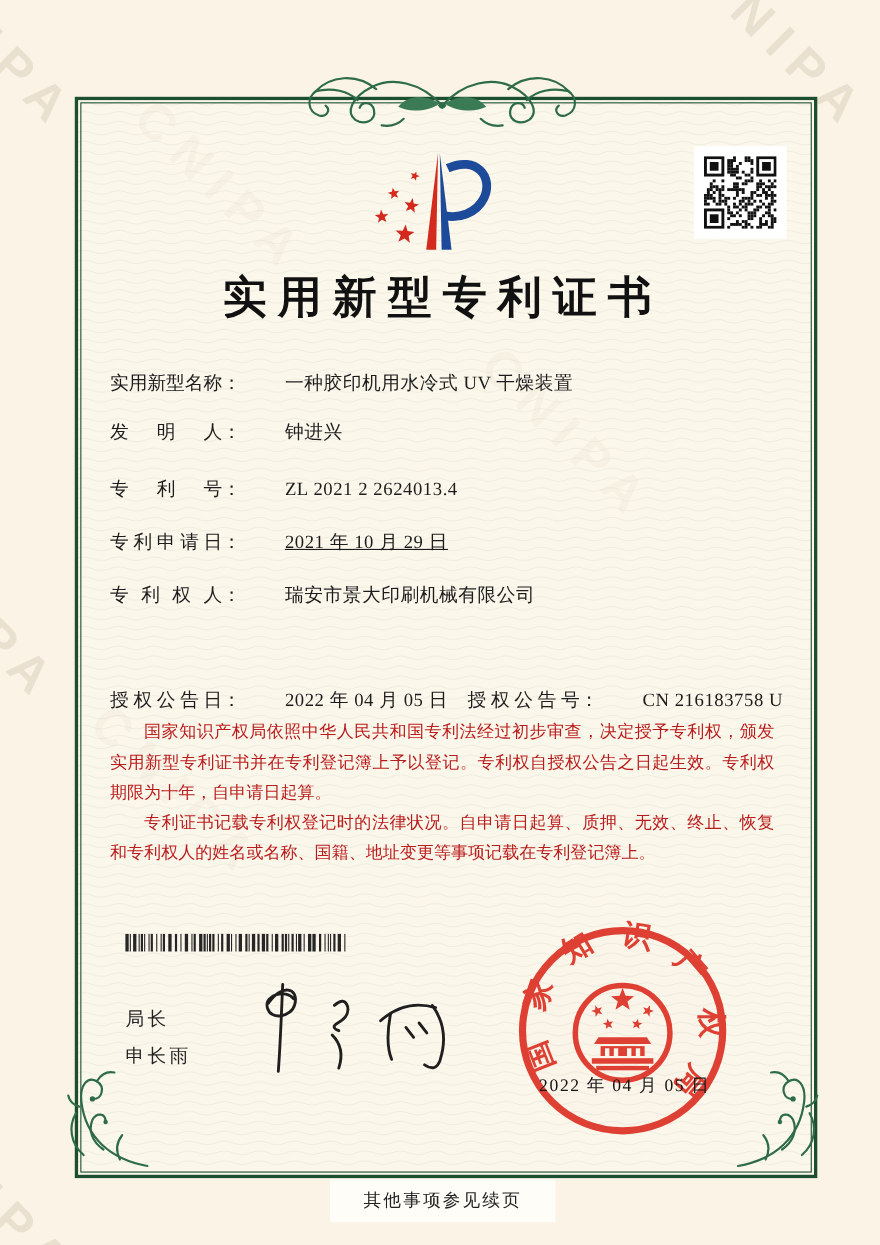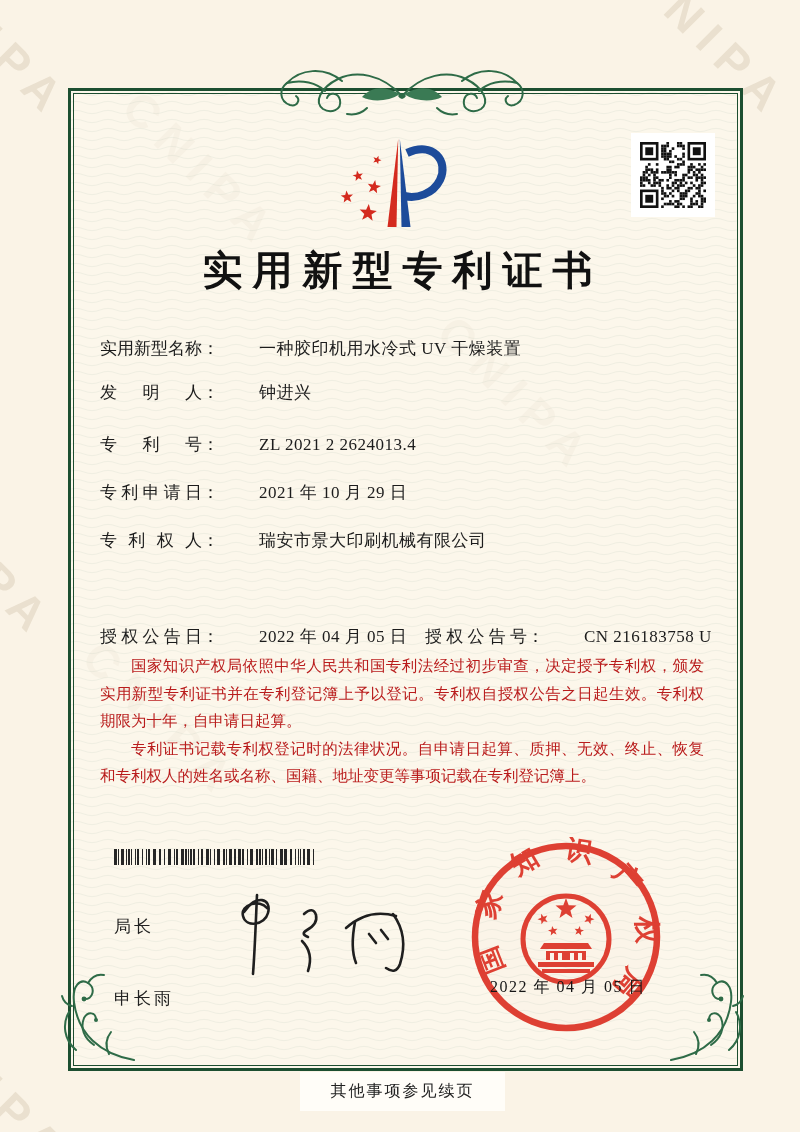--- a/index.html
+++ b/index.html
@@ -361,21 +361,21 @@
 
   <div class="field" style="top:337px;">
     <span class="f-label">实用新型名称</span><span class="f-colon">：</span><span class="f-value">一种胶印机用水冷式 UV 干燥装置</span>
   </div>
   <div class="field" style="top:381px;">
     <span class="f-label">发明人</span><span class="f-colon">：</span><span class="f-value">钟进兴</span>
   </div>
   <div class="field" style="top:433px;">
     <span class="f-label">专利号</span><span class="f-colon">：</span><span class="f-value">ZL 2021 2 2624013.4</span>
   </div>
-  <div class="field" style="top:481px;">
+  <div class="field" style="top:481px;text-decoration:underline;">
     <span class="f-label">专利申请日</span><span class="f-colon">：</span><span class="f-value">2021 年 10 月 29 日</span>
   </div>
   <div class="field" style="top:529px;">
     <span class="f-label">专利权人</span><span class="f-colon">：</span><span class="f-value">瑞安市景大印刷机械有限公司</span>
   </div>
   <div class="field" style="top:625px;">
     <span class="f-label">授权公告日</span><span class="f-colon">：</span><span class="f-value">2022 年 04 月 05 日</span>
   </div>
   <div class="field" style="top:625px; left:425px;">
     <span class="f-label">授权公告号</span><span class="f-colon">：</span><span class="f-value">CN 216183758 U</span>
@@ -435,21 +435,21 @@
       <div class="bar" style="width: 2px; margin-right: 3px;"></div>
       <div class="bar" style="width: 1px; margin-right: 2px;"></div>
       <div class="bar" style="width: 1px; margin-right: 1px;"></div>
       <div class="bar" style="width: 1px; margin-right: 2px;"></div>
       <div class="bar" style="width: 2px; margin-right: 2px;"></div>
       <div class="bar" style="width: 3px; margin-right: 3px;"></div>
       <div class="bar" style="width: 1px; margin-right: 3px;"></div>
     </div>
 
   <div class="signer" style="top:915px;">局长</div>
-  <div class="signer" style="top:987px;">申长雨</div>
+  <div class="signer" style="top:948px;">申长雨</div>
 
   <svg class="sig-svg" width="220" height="100" viewBox="0 0 220 100">
     <g fill="none" stroke="#1f1f1f" stroke-width="2.6" stroke-linecap="round">
       <path d="M32,26 C44,8 60,12 56,27 C53,39 34,42 31,30 C28,18 48,13 55,22"></path>
       <path d="M45,9 C44,30 43,62 41,88"></path>
       <path d="M92,28 q9,-8 12,1 q2,9 -9,15 q-7,4 1,7"></path>
       <path d="M90,55 q12,12 6,30"></path>
       <path d="M134,42 q22,-20 50,-12"></path>
       <path d="M143,36 q-5,26 1,41"></path>
       <path d="M181,28 q16,22 7,50 q-4,11 -14,4"></path>

